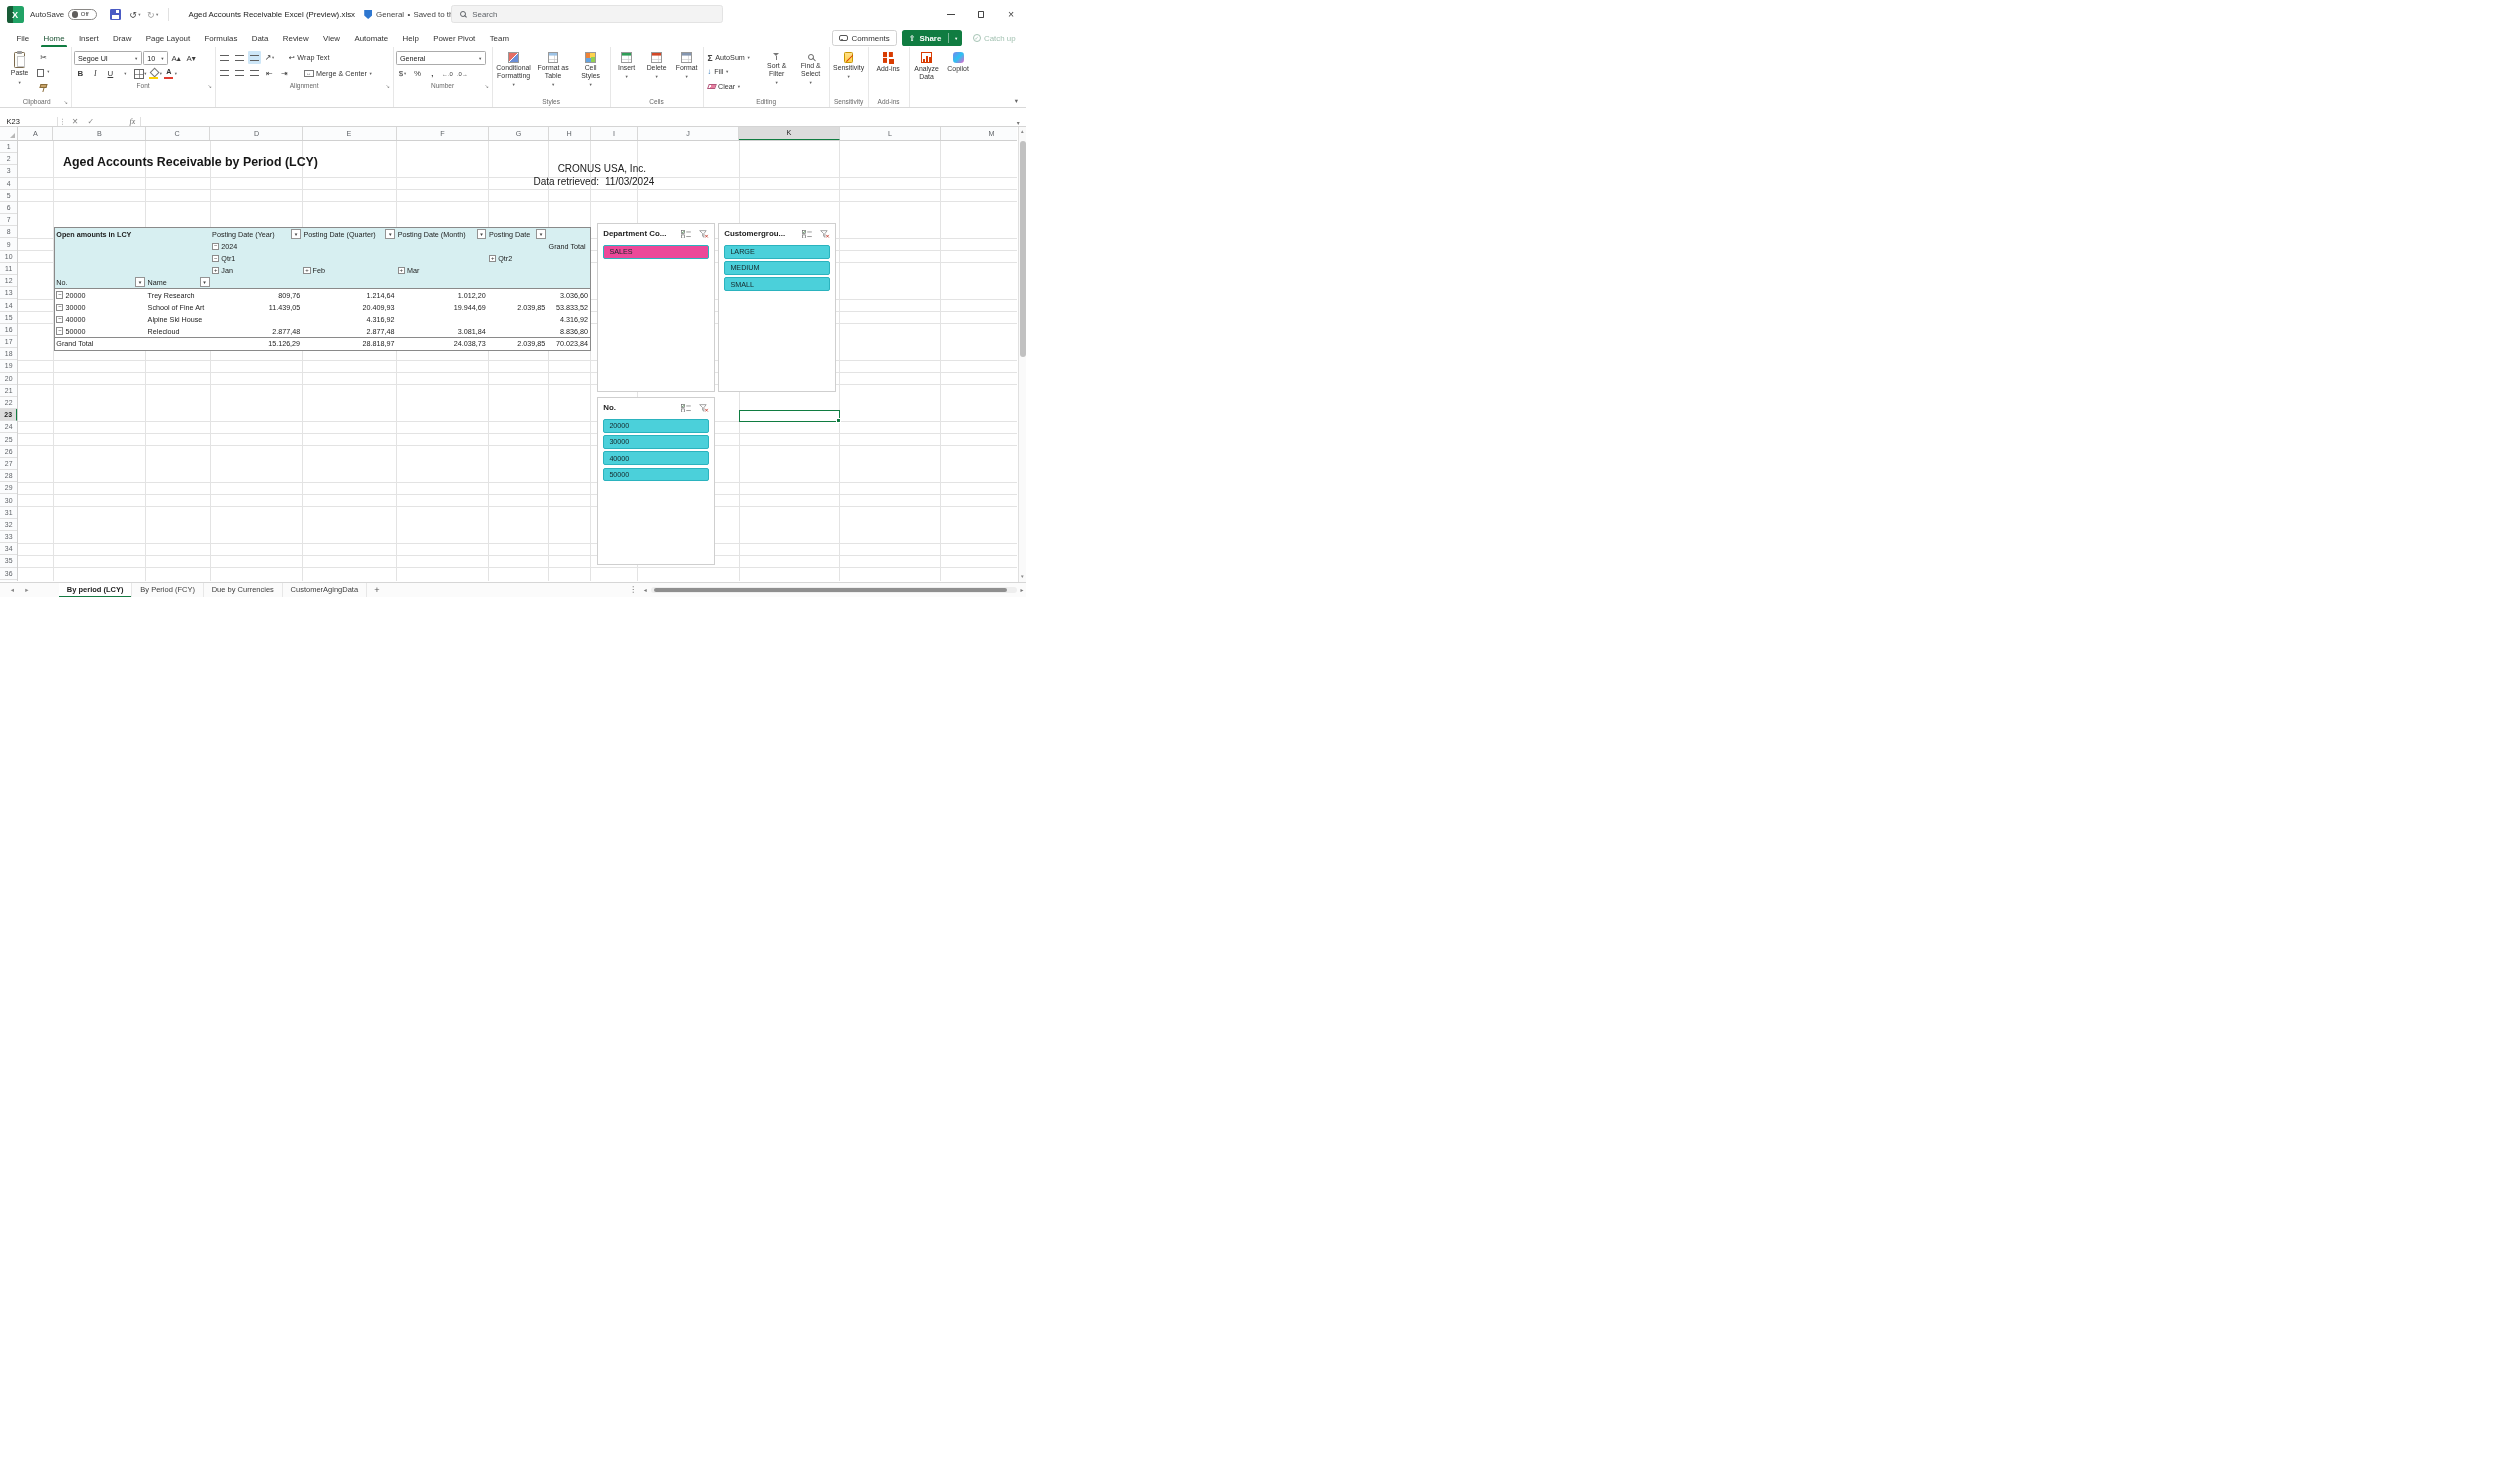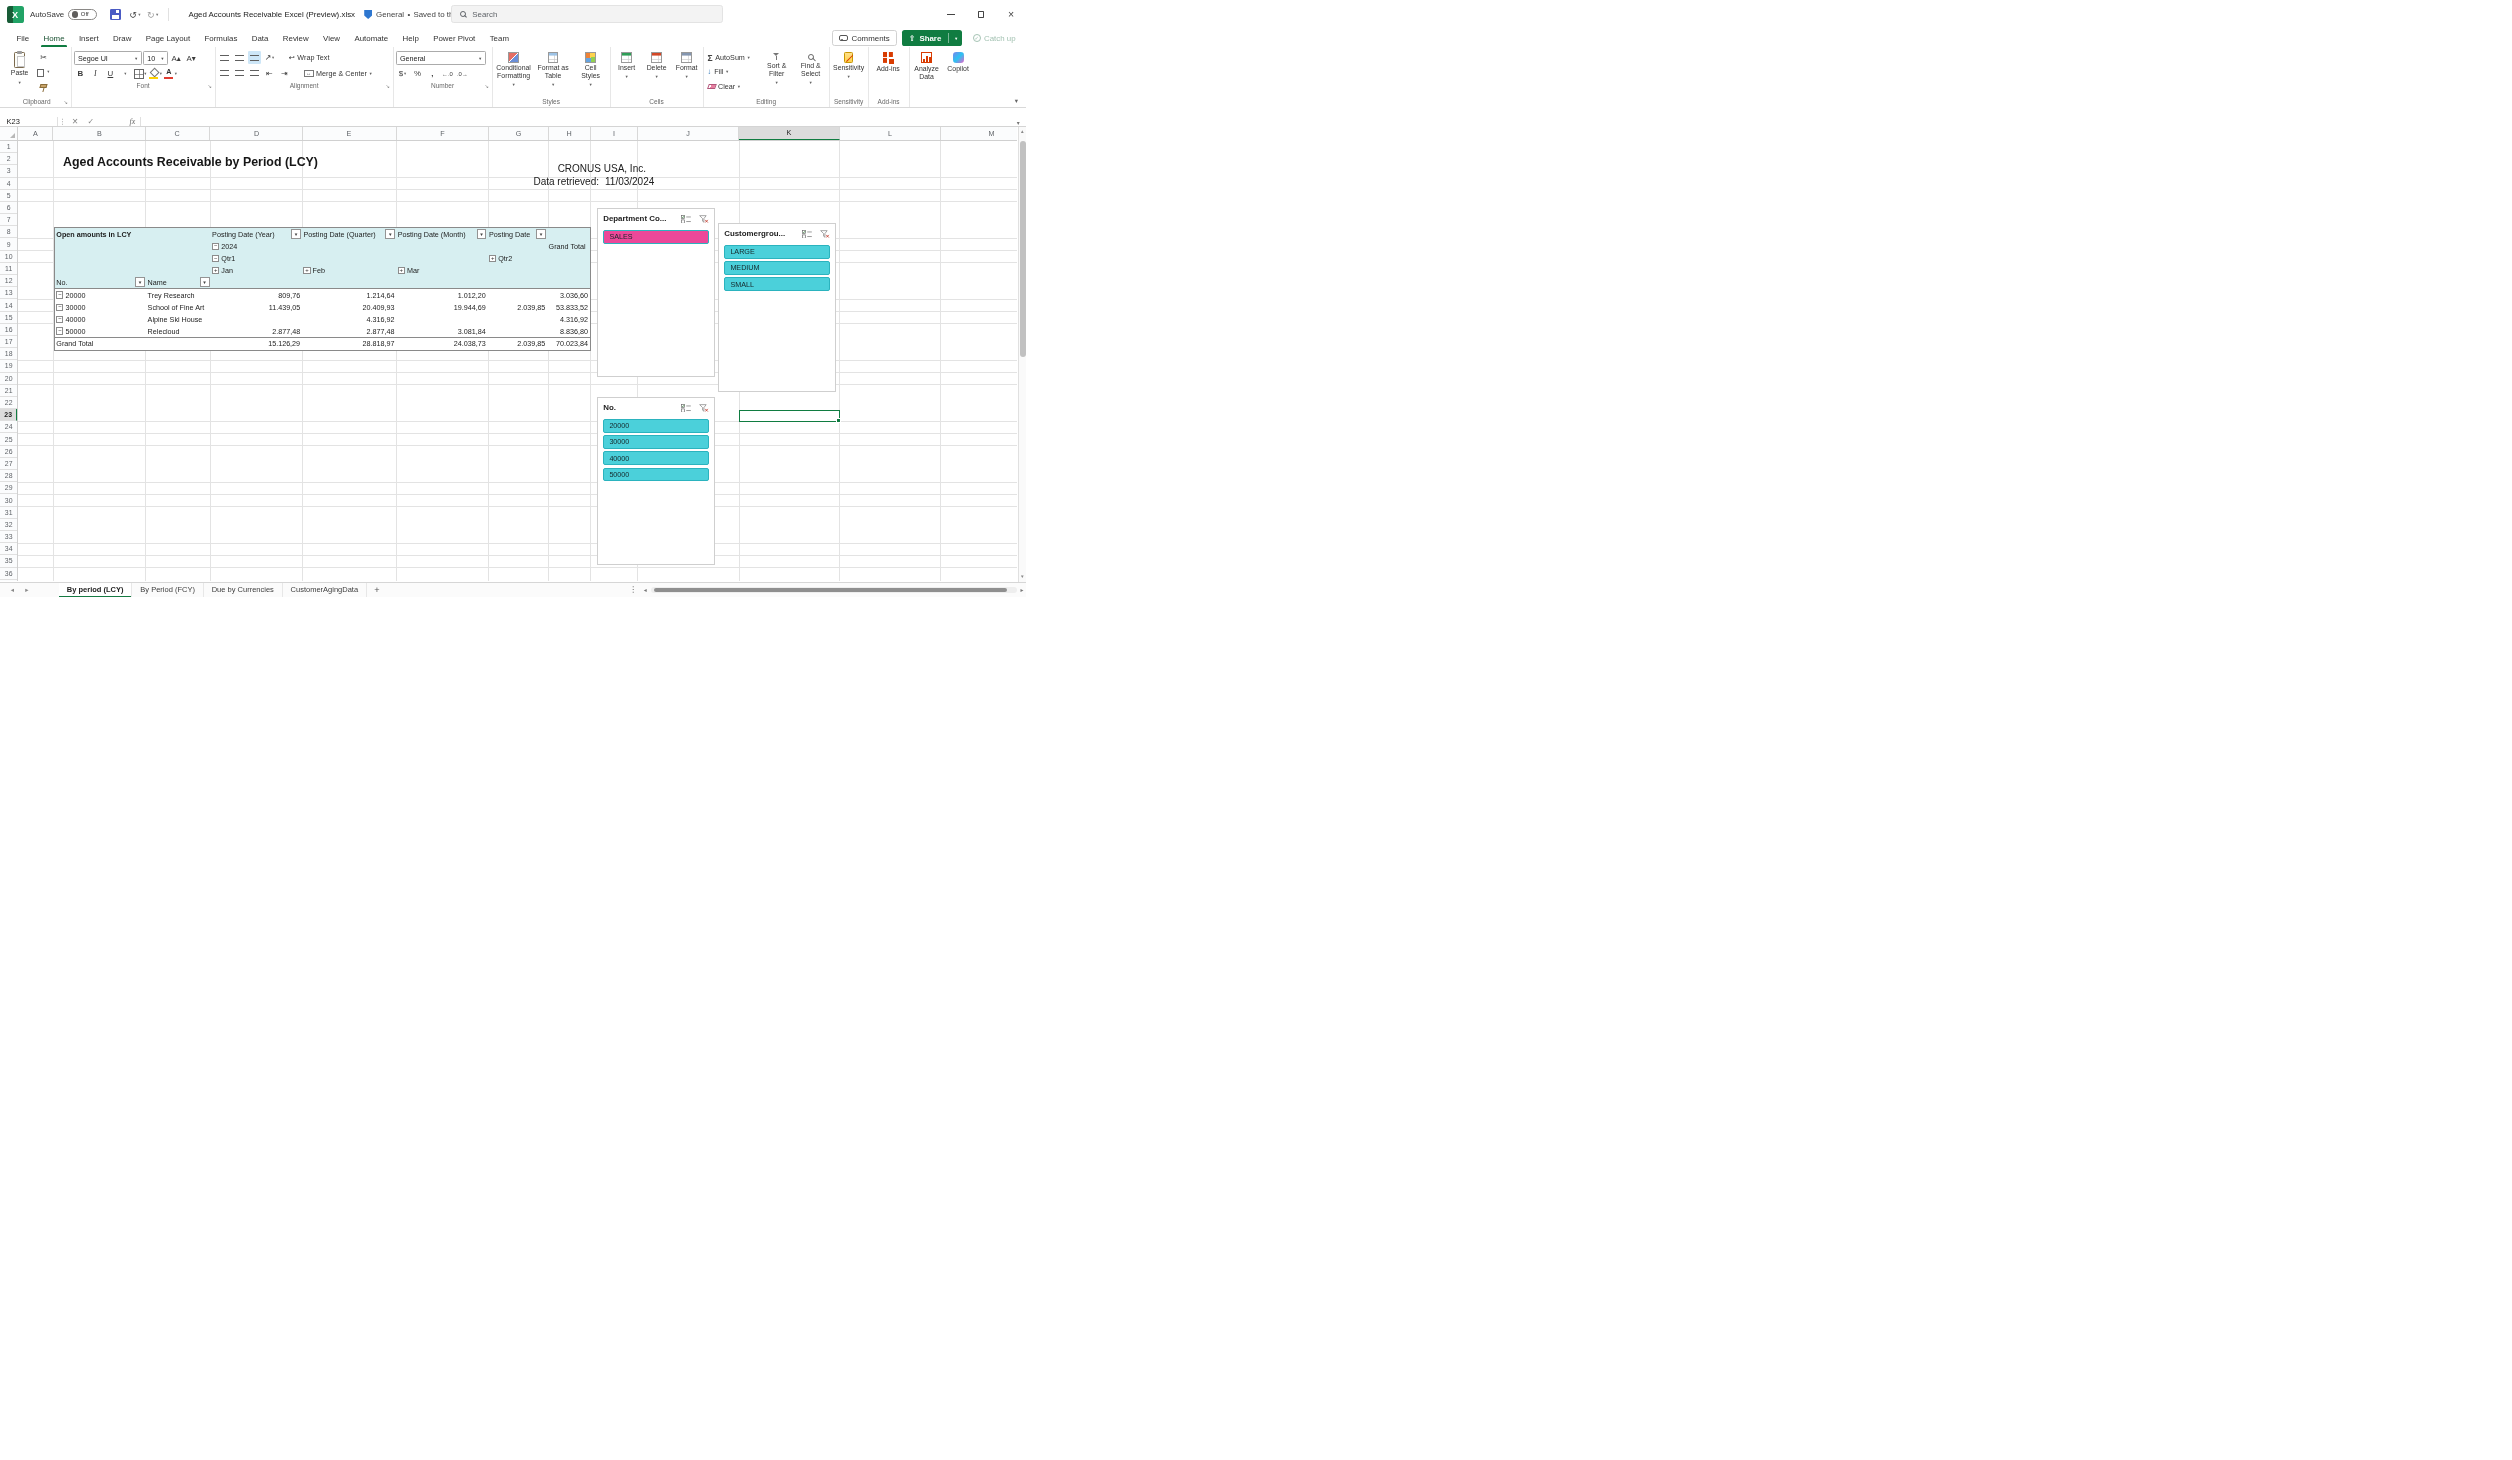--- a/index.html
+++ b/index.html
@@ -687,21 +687,21 @@
         <div class="pc w-bc">Grand Total</div>
         <div class="pc w-d num">15.126,29</div>
         <div class="pc w-e num">28.818,97</div>
         <div class="pc w-f num">24.038,73</div>
         <div class="pc w-g num">2.039,85</div>
         <div class="pc w-h num">70.023,84</div>
       </div>
     </div>
 
     <div id="slicers-layer">
-        <div class="slicer" style="left: 597px; top: 67px; width: 118px; height: 169px;">
+        <div class="slicer" style="left: 597px; top: 82px; width: 118px; height: 169px;">
           <div class="sl-head">
             <div class="sl-title">Department Co...</div>
             <div class="sl-btn">
               <svg width="10.5" height="8.5" viewBox="0 0 16 13">
                 <rect x="0.5" y="0.5" width="5" height="5" fill="#fff" stroke="#666"></rect>
                 <path d="M1.5 3l1.3 1.3L5 1.2" stroke="#2e7d32" fill="none"></path>
                 <line x1="8" y1="3" x2="15" y2="3" stroke="#666"></line>
                 <rect x="0.5" y="7.5" width="5" height="5" fill="#fff" stroke="#666"></rect>
                 <line x1="8" y1="10" x2="15" y2="10" stroke="#666"></line>
               </svg>

